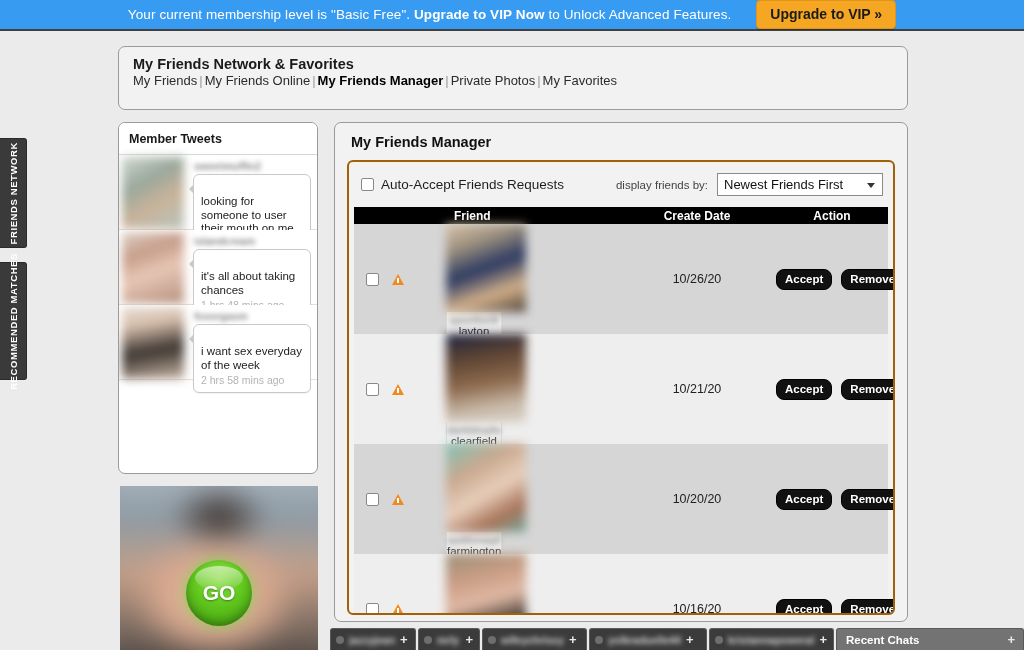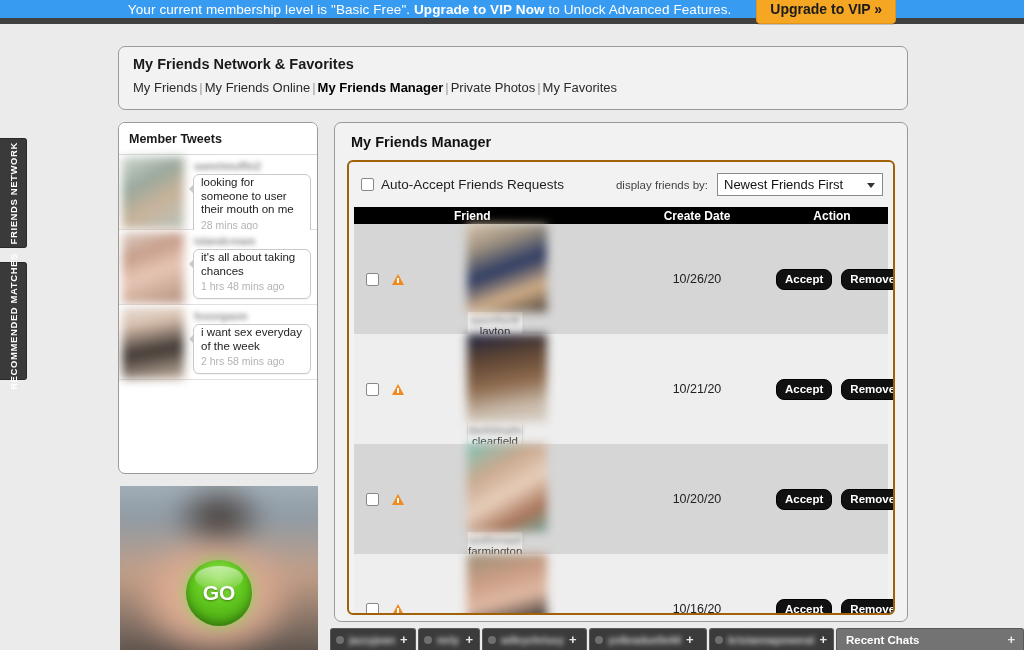--- a/index.html
+++ b/index.html
@@ -7,23 +7,23 @@
     width: 1024px; height: 650px;
     overflow: hidden;
     background: #ebebeb;
     font-family: "Liberation Sans", sans-serif;
     color: #222;
   }
 
   
   .promo-bar {
     position: absolute; left: 0; top: 0;
-    width: 1024px; height: 24px;
+    width: 1024px; height: 31px;
     background: #389bf2;
-    border-bottom: 6px solid #404040;
+    border-bottom: 2px solid #404040;
     display: flex; align-items: center; justify-content: center;
     gap: 25px;
   }
   .promo-text {
     font-size: 13.5px; color: #ffffff;
     letter-spacing: .1px;
     white-space: nowrap;
   }
   .promo-text b { font-weight: bold; color: #ffffff; }
   .promo-btn {
@@ -67,21 +67,21 @@
     border-radius: 7px;
   }
 
   
   .nav-panel {
     position: absolute; left: 118px; top: 46px;
     width: 790px; height: 64px;
     padding: 9px 14px 17px;
   }
   .nav-title { font-size: 14.5px; font-weight: bold; color: #1a1a1a; }
-  .nav-links { margin-top: 8px; font-size: 13px; color: #2b2b2b; }
+  .nav-links { margin-top: 1px; font-size: 13px; color: #2b2b2b; }
   .nav-links a { color: #2b2b2b; text-decoration: none; cursor: pointer; }
   .nav-links a.active { font-weight: bold; color: #000; }
   .nav-sep { color: #9a9a9a; margin: 0 2px; }
 
   
   .tweets-panel {
     position: absolute; left: 118px; top: 122px;
     width: 200px; height: 352px;
     background: #fff;
     overflow: hidden;
@@ -115,21 +115,21 @@
   .tw-user {
     font-size: 10.5px; font-weight: bold; color: #8a8a8a;
     filter: blur(2.6px);
     height: 12px; margin: 1px 0 2px 6px;
     overflow: hidden; white-space: nowrap;
   }
   .tw-bubble {
     border: 1px solid #c9c9c9;
     border-radius: 6px;
     background: #fff;
-    padding: 1px 7px 4px;
+    padding: 20px 7px 4px;
     font-size: 11.5px; color: #222;
     line-height: 13.5px;
     position: relative;
     margin-left: 5px;
     box-shadow: 0 1px 1px rgba(0,0,0,.05);
   }
   .tw-bubble:before {
     content: ""; position: absolute;
     left: -5px; top: 9px;
     border-top: 5px solid transparent;
@@ -259,21 +259,21 @@
   .warn:after {
     content: ""; position: absolute;
     left: -1px; top: 4px; width: 2px; height: 5px;
     background: #fff;
   }
   .rc-friend {
     width: 212px; flex: 0 0 212px;
     position: relative; height: 110px;
   }
   .fr-card {
-    position: absolute; left: 61px; top: 0;
+    position: absolute; left: 40px; top: 0;
     width: 56px;
   }
   .fr-photo {
     width: 80px; height: 88px;
     filter: blur(5px);
     background-size: cover;
   }
   .p1 { background: linear-gradient(160deg,#d9c5ab 0%,#9b8f7e 25%,#2c3a62 50%,#d3b089 75%,#4a4038 100%); }
   .p2 { background: linear-gradient(170deg,#1d2340 0%,#5d4433 28%,#8d6a4e 55%,#c8b9a8 80%,#d9d2c9 100%); }
   .p3 { background: linear-gradient(150deg,#7fc3b4 0%,#c9a88f 30%,#e8cfbb 55%,#a8745a 78%,#73a79a 100%); }

